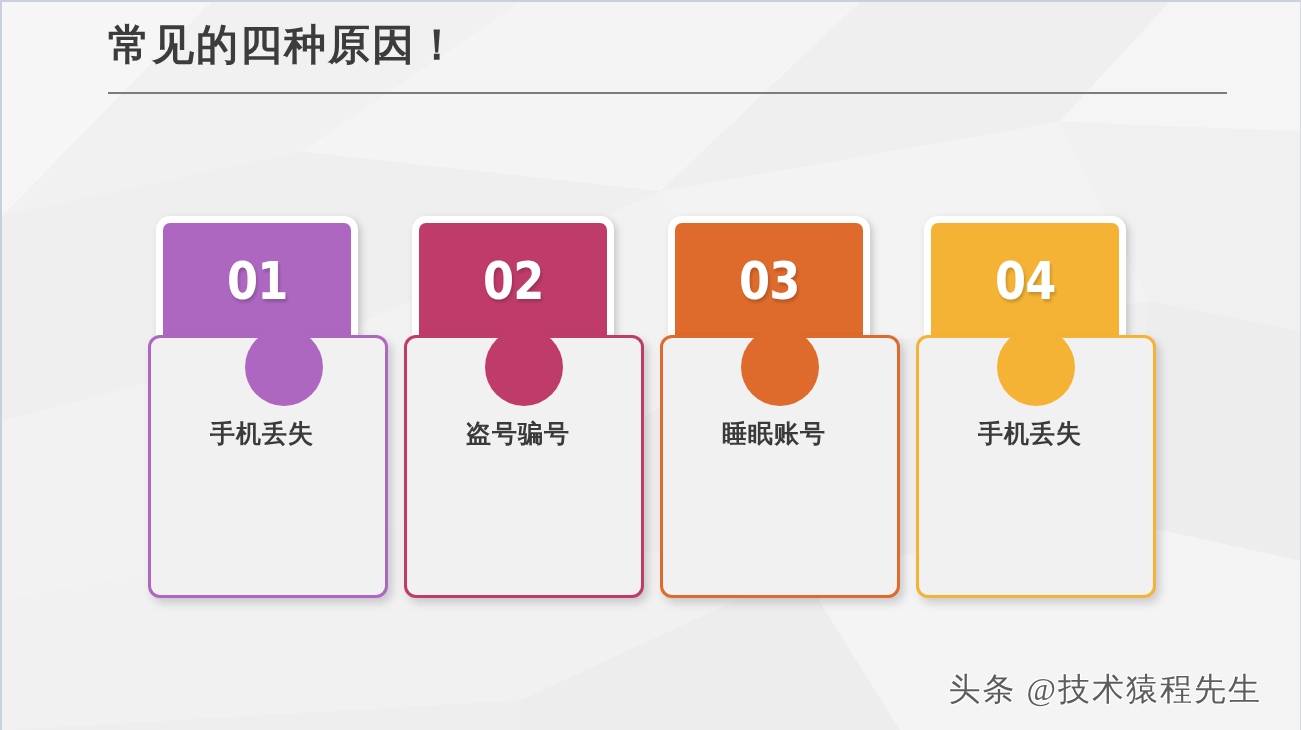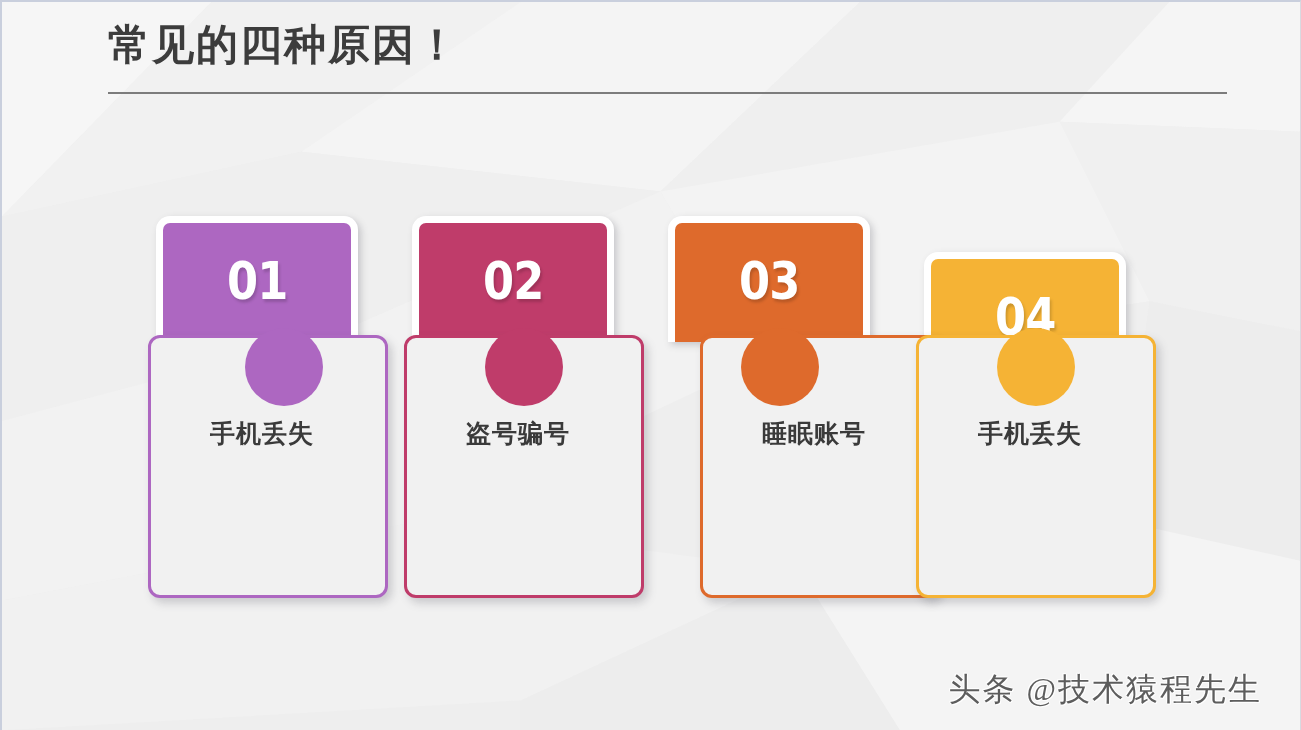--- a/index.html
+++ b/index.html
@@ -207,27 +207,27 @@
       <div class="card-body" style="border-color: rgb(191, 60, 106);">
         <div class="card-label">盗号骗号</div>
       </div>
     </div>
 
     <div class="card">
       <div class="card-tab" style="background-color: rgb(222, 106, 44);">
         <span class="card-num">03</span>
       </div>
       <div class="card-bulge" style="background-color: rgb(222, 106, 44);"></div>
-      <div class="card-body" style="border-color: rgb(222, 106, 44); margin-left: 40px;">
+      <div class="card-body" style="border-color: rgb(222, 106, 44);">
         <div class="card-label">睡眠账号</div>
       </div>
     </div>
 
     <div class="card">
-      <div class="card-tab" style="background-color: rgb(245, 179, 53); margin-top: 36px;">
+      <div class="card-tab" style="background-color: rgb(245, 179, 53);">
         <span class="card-num">04</span>
       </div>
       <div class="card-bulge" style="background-color: rgb(245, 179, 53);"></div>
       <div class="card-body" style="border-color: rgb(245, 179, 53);">
         <div class="card-label">手机丢失</div>
       </div>
     </div>
 
   </div>
 

